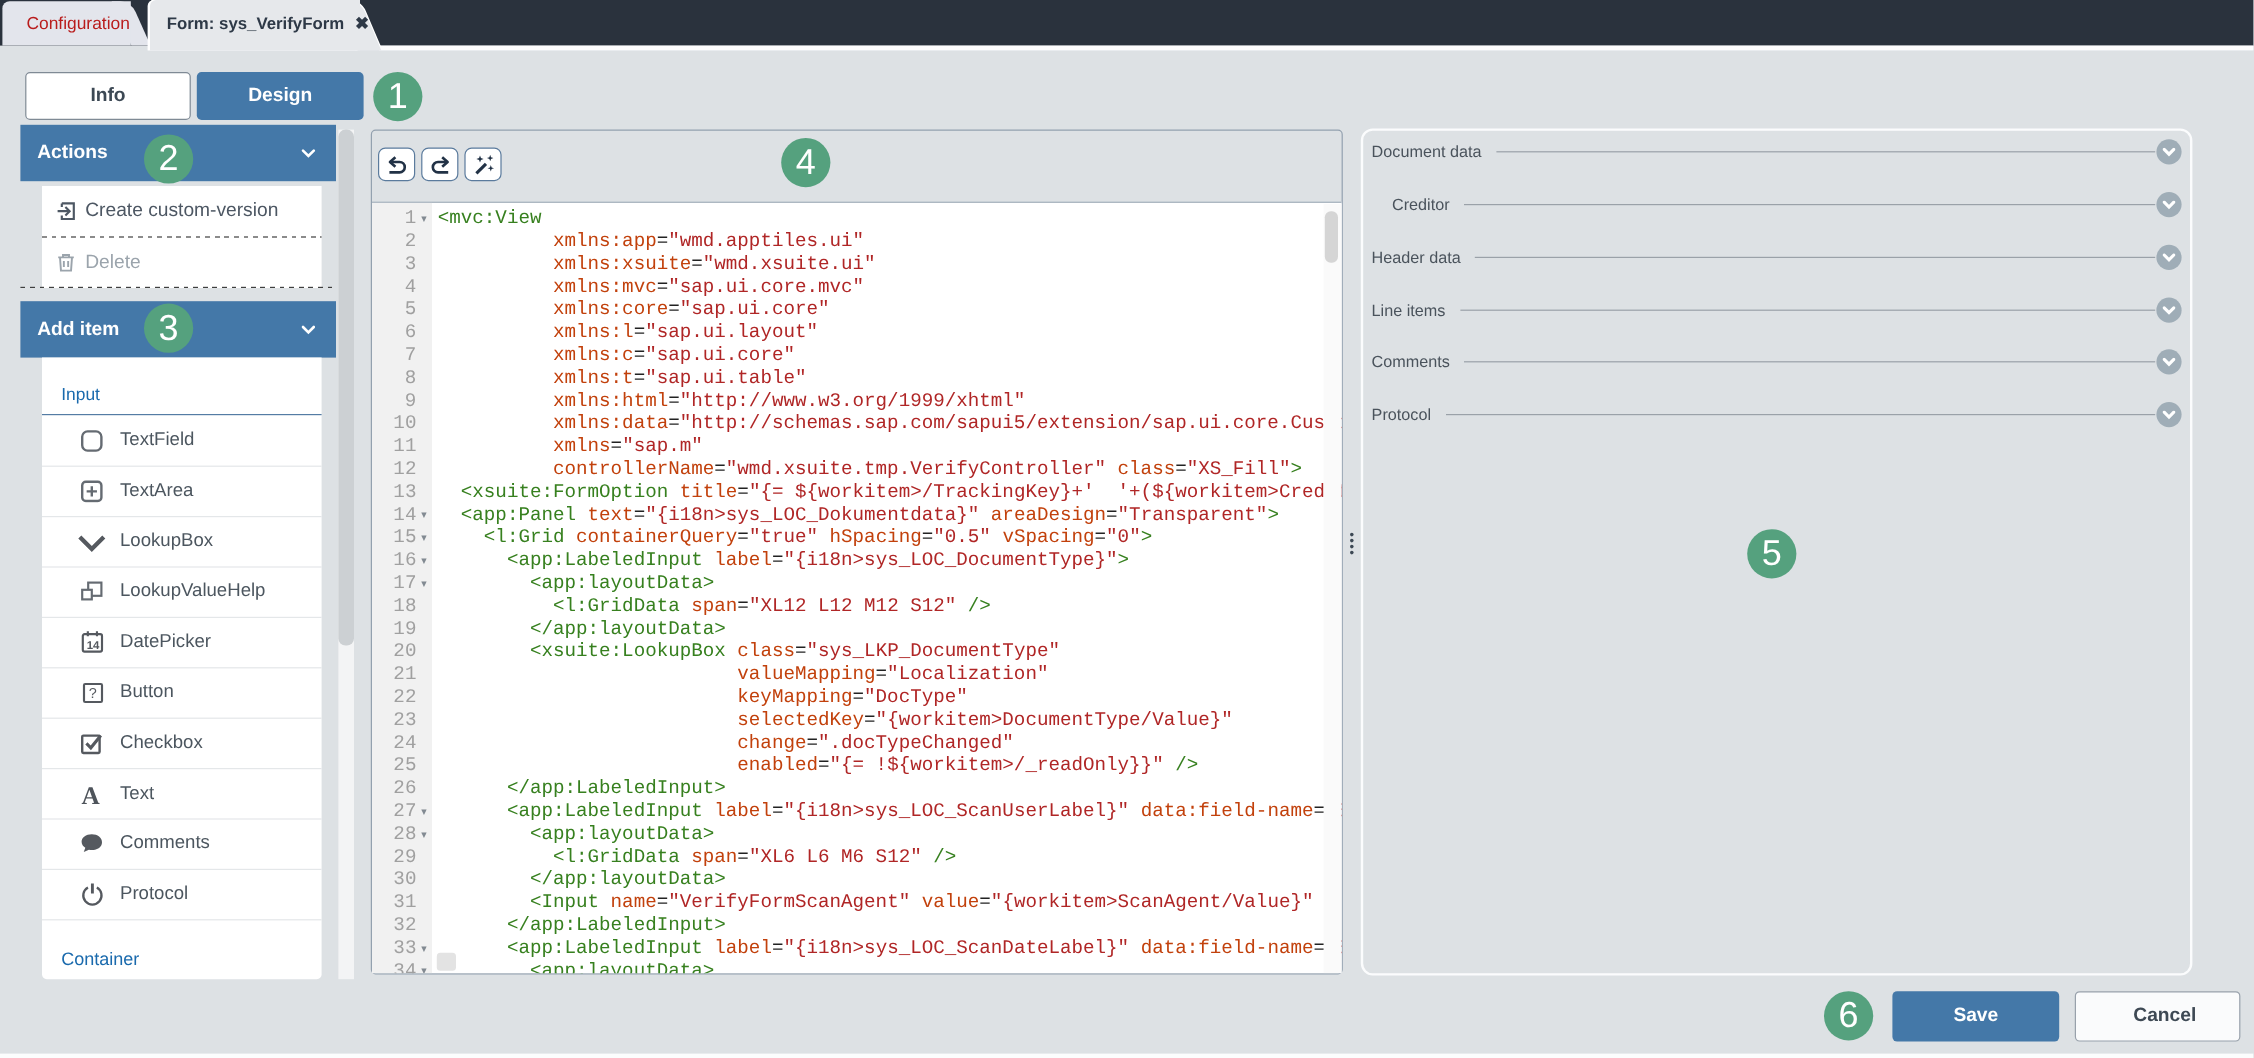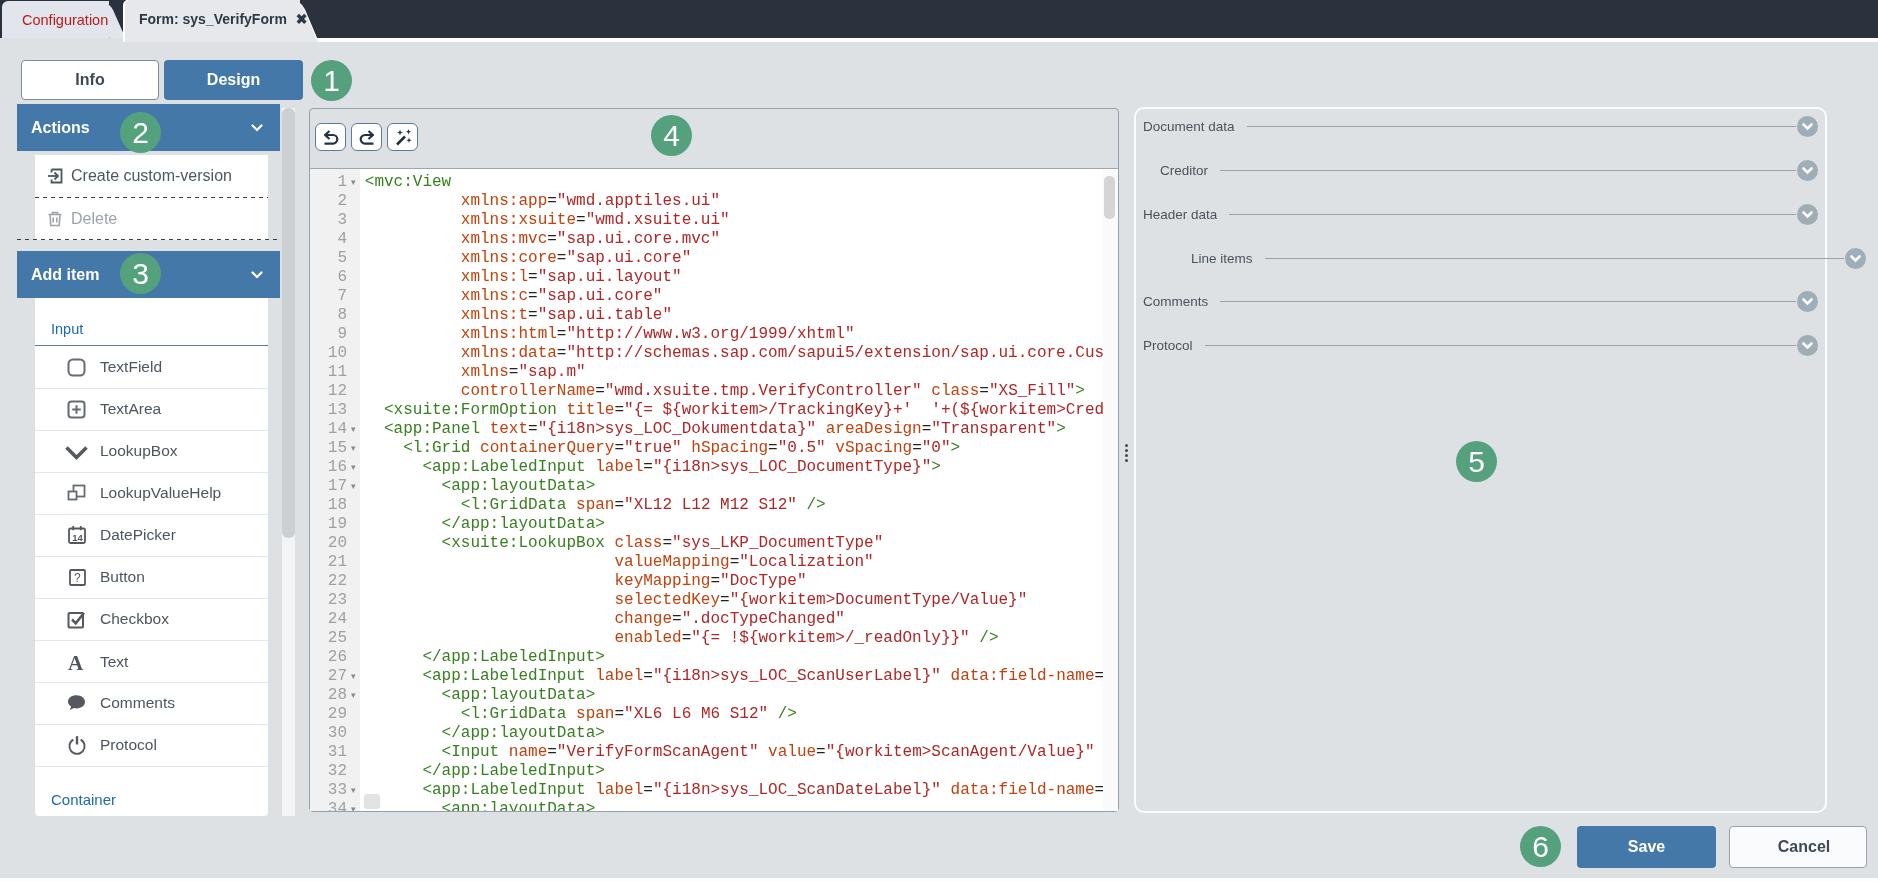--- a/index.html
+++ b/index.html
@@ -334,21 +334,21 @@
     </div>
     <div class="rrow" style="top:94.6px;">
       <span class="t">Header data</span>
       <div class="ln"></div>
       <div class="ci">
         <svg width="11" height="8" viewBox="0 0 11 8" fill="none" stroke="#fff" stroke-width="2.6" stroke-linecap="round">
           <path d="M1.5 1.5 L5.5 5.5 L9.5 1.5"></path>
         </svg>
       </div>
     </div>
-    <div class="rrow" style="top:138.5px;margin-left:48px;">
+    <div class="rrow" style="top:138.5px;">
       <span class="t">Line items</span>
       <div class="ln"></div>
       <div class="ci">
         <svg width="11" height="8" viewBox="0 0 11 8" fill="none" stroke="#fff" stroke-width="2.6" stroke-linecap="round">
           <path d="M1.5 1.5 L5.5 5.5 L9.5 1.5"></path>
         </svg>
       </div>
     </div>
     <div class="rrow" style="top:182.4px;">
       <span class="t">Comments</span>

